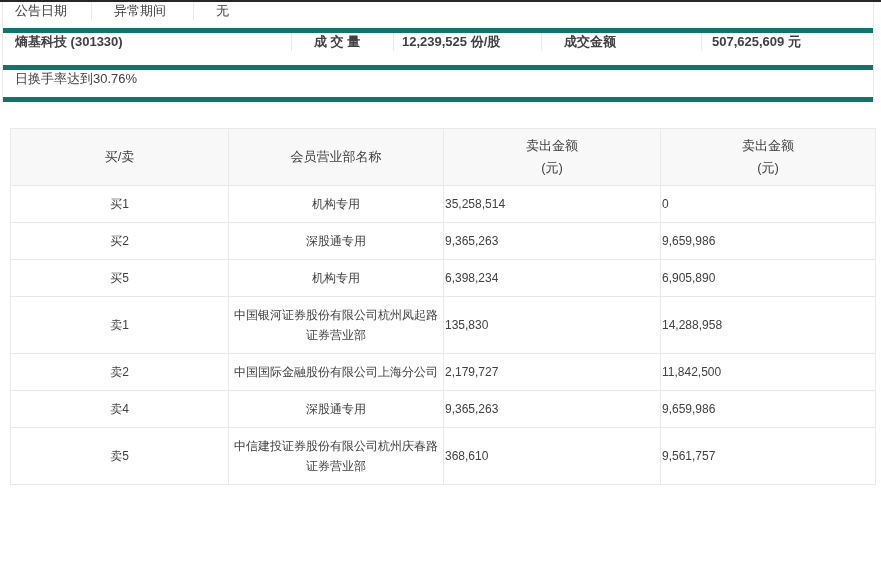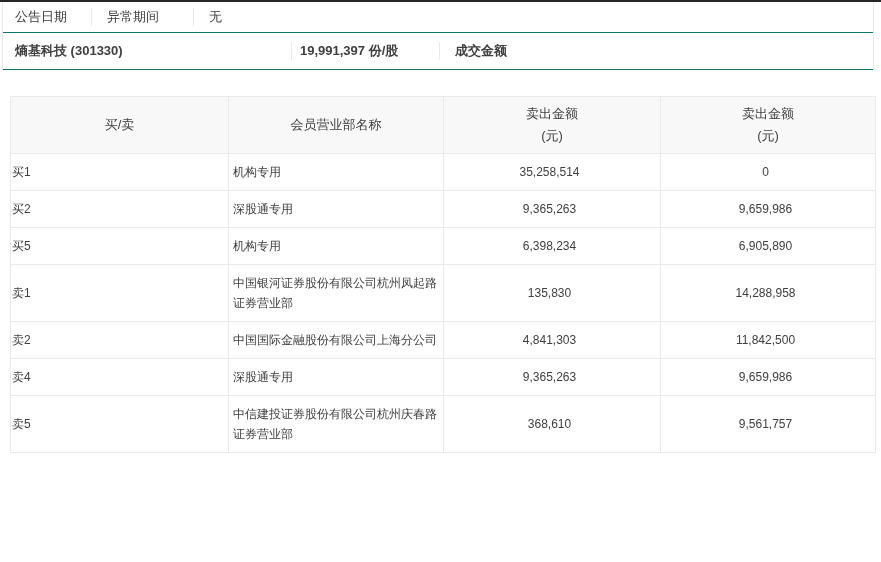--- a/index.html
+++ b/index.html
@@ -21,31 +21,31 @@
   .info-panel {
     margin-left: 2px;
     width: 872px;
     border-left: 1px solid #e9e9e9;
     border-right: 1px solid #e9e9e9;
     font-size: 13px;
     box-sizing: border-box;
   }
   .info-row {
     display: flex;
-    align-items: center;
-    border-bottom: 1px solid #0f766e;
+    align-items: flex-start;
+    border-bottom: 5px solid #0f766e;
     box-sizing: border-box;
   }
   .info-row.r1 { height: 31px; }
   .info-row.r2 { height: 37px; font-weight: bold; }
   .info-row.r3 { height: 32px; }
   .info-cell {
     display: flex;
     align-items: center;
-    padding-left: 15px;
+    padding-left: 22px;
     box-sizing: border-box;
     white-space: nowrap;
     overflow: hidden;
   }
   .info-cell.bl { border-left: 1px solid #e9e9e9; }
   .w-label1 { width: 88px; padding-left: 12px; }
   .w-date   { width: 200px; padding-left: 8px; }
   .w-label2 { width: 102px; }
   .w-rest   { flex: 1; }
   .w-stock  { width: 288px; padding-left: 12px; }
@@ -69,47 +69,52 @@
   }
   .lhb-table th {
     background: #f8f8f8;
     font-weight: normal;
     height: 57px;
     text-align: center;
     line-height: 22px;
     font-size: 13px;
   }
   .lhb-table td { height: 33px; }
-  .c-side   { }
+  .c-side   { text-align: center; }
   .c-broker {
-    text-align: left;
+    text-align: center;
     padding: 8px 4px;
     line-height: 20px;
     word-break: break-all;
   }
   .c-buy, .c-sell {
-    text-align: center;
+    text-align: left;
     padding-right: 6px;
   }
 </style>
 </head>
 <body>
 
 <div class="top-line"></div>
 
 <div class="info-panel">
   <div class="info-row r1">
     <div class="info-cell w-label1">公告日期</div>
     <div class="info-cell w-label2 bl">异常期间</div>
     <div class="info-cell w-rest bl">无</div>
   </div>
   <div class="info-row r2">
     <div class="info-cell w-stock">熵基科技 (301330)</div>
-    <div class="info-cell w-vol bl">19,991,397 份/股</div>
+    <div class="info-cell w-label2 bl">成 交 量</div>
+    <div class="info-cell w-vol bl">12,239,525 份/股</div>
     <div class="info-cell w-label3 bl">成交金额</div>
+    <div class="info-cell w-val2 bl">507,625,609 元</div>
+  </div>
+  <div class="info-row r3">
+    <div class="info-cell w-full">日换手率达到30.76%</div>
   </div>
 </div>
 
 <table class="lhb-table">
   <colgroup>
     <col style="width:218px">
     <col style="width:215px">
     <col style="width:217px">
     <col style="width:215px">
   </colgroup>
@@ -152,21 +157,21 @@
   </tr>
       <tr>
     <td class="c-side">卖1</td>
     <td class="c-broker">中国银河证券股份有限公司杭州凤起路证券营业部</td>
     <td class="c-buy">135,830</td>
     <td class="c-sell">14,288,958</td>
   </tr>
       <tr>
     <td class="c-side">卖2</td>
     <td class="c-broker">中国国际金融股份有限公司上海分公司</td>
-    <td class="c-buy">4,841,303</td>
+    <td class="c-buy">2,179,727</td>
     <td class="c-sell">11,842,500</td>
   </tr>
       <tr>
     <td class="c-side">卖4</td>
     <td class="c-broker">深股通专用</td>
     <td class="c-buy">9,365,263</td>
     <td class="c-sell">9,659,986</td>
   </tr>
       <tr>
     <td class="c-side">卖5</td>

